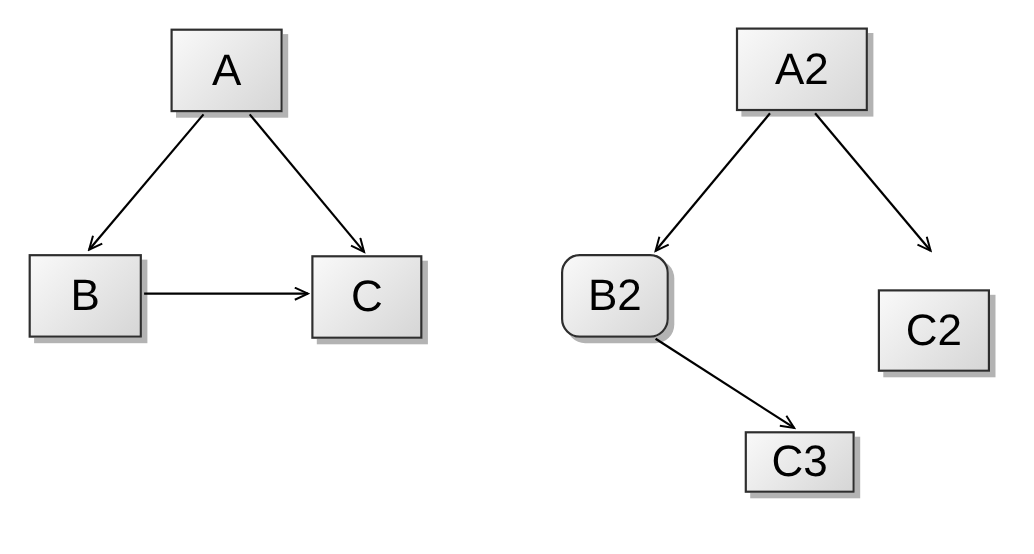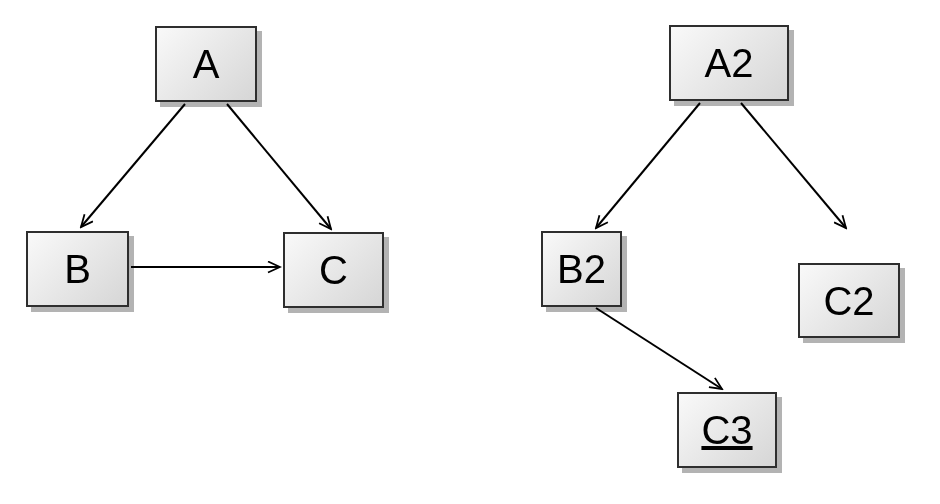--- a/index.html
+++ b/index.html
@@ -76,23 +76,23 @@
       </div>
       <div class="node" style="left: 26px; top: 231px; width: 103px; height: 76px;">
         <span class="label">B</span>
       </div>
       <div class="node" style="left: 283px; top: 232px; width: 101px; height: 76px;">
         <span class="label">C</span>
       </div>
       <div class="node" style="left: 669px; top: 25px; width: 120px; height: 76px;">
         <span class="label">A2</span>
       </div>
-      <div class="node" style="left: 541px; top: 231px; width: 81px; height: 76px;">
+      <div class="node" style="left: 510px; top: 231px; width: 98px; height: 76px; border-radius: 17px;">
         <span class="label">B2</span>
       </div>
       <div class="node" style="left: 798px; top: 231px; width: 102px; height: 75px; margin-top: 32px;">
         <span class="label">C2</span>
       </div>
-      <div class="node" style="left: 677px; top: 392px; width: 100px; height: 76px; text-decoration: underline;">
+      <div class="node" style="left: 677px; top: 392px; width: 100px; height: 56px;">
         <span class="label">C3</span>
       </div>
     </div>
 </div>
 
 </body></html>

